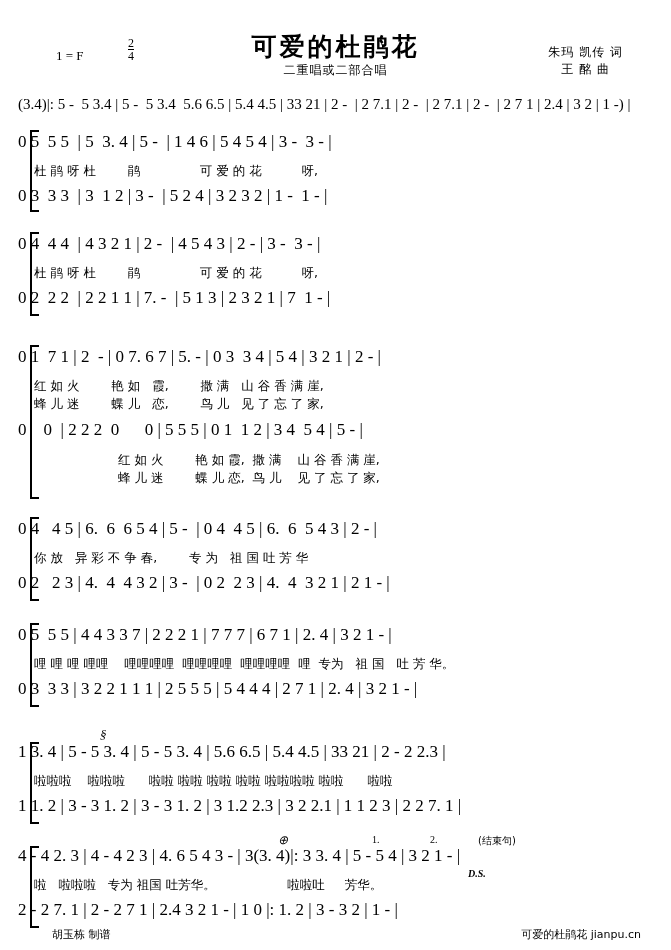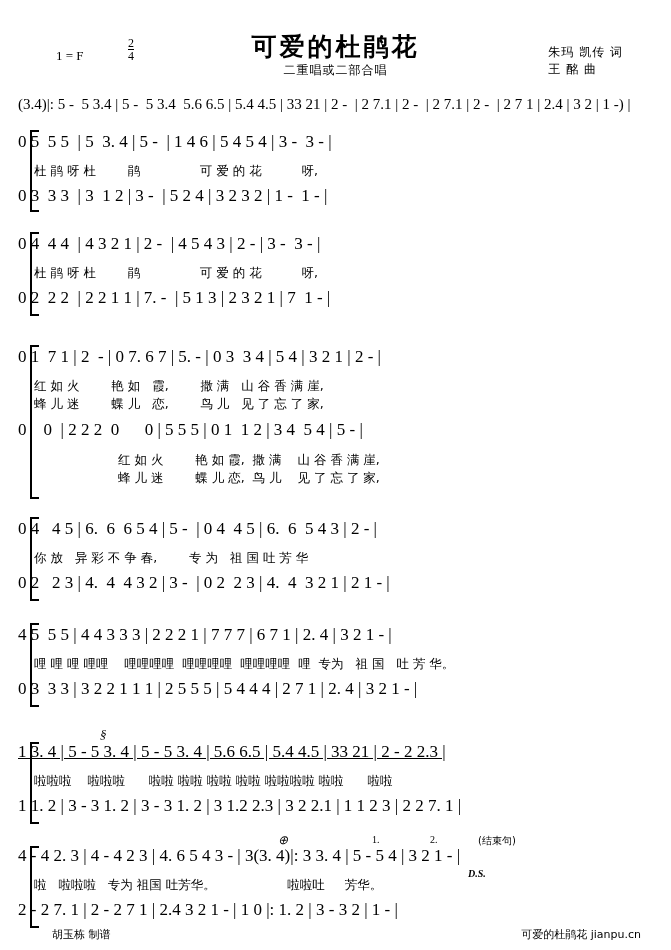--- a/index.html
+++ b/index.html
@@ -41,21 +41,21 @@
     text-align:center;
     line-height:11px;
   }
   .meter .num{display:block;}
   .meter .den{display:block;border-top:1px solid #000;padding-top:1px;}
   .credit{
     position:absolute;right:48px;top:44px;
     font-family:"DejaVu Sans", sans-serif;
     font-size:12px;
     line-height:17px;
-    text-align:left;
+    text-align:center;
     letter-spacing:1px;
   }
 
   
   .line{
     position:absolute;
     left:18px;
     width:606px;
     font-family:"Liberation Serif", serif;
     font-size:17px;
@@ -134,27 +134,27 @@
   <div class="line notes" style="top:420px;">0    0  | 2 2 2  0      0 | 5 5 5 | 0 1  1 2 | 3 4  5 4 | 5 - |</div>
   <div class="lyric" style="top:452px;left:118px;">红 如 火        艳 如 霞,  撒 满    山 谷 香 满 崖,</div>
   <div class="lyric" style="top:470px;left:118px;">蜂 儿 迷        蝶 儿 恋,  鸟 儿    见 了 忘 了 家,</div>
 
   <div class="brace" style="top:517px;height:80px;"></div>
   <div class="line notes" style="top:519px;">0 4   4 5 | 6.  6  6 5 4 | 5 -  | 0 4  4 5 | 6.  6  5 4 3 | 2 - |</div>
   <div class="lyric" style="top:550px;">你 放   异 彩 不 争 春,        专 为   祖 国 吐 芳 华</div>
   <div class="line notes" style="top:573px;">0 2   2 3 | 4.  4  4 3 2 | 3 -  | 0 2  2 3 | 4.  4  3 2 1 | 2 1 - |</div>
 
   <div class="brace" style="top:623px;height:80px;"></div>
-  <div class="line notes" style="top:625px;">4 5  5 5 | 4 4 3 3 3 | 2 2 2 1 | 7 7 7 | 6 7 1 | 2. 4 | 3 2 1 - |</div>
+  <div class="line notes" style="top:625px;">0 5  5 5 | 4 4 3 3 7 | 2 2 2 1 | 7 7 7 | 6 7 1 | 2. 4 | 3 2 1 - |</div>
   <div class="lyric" style="top:656px;">哩 哩 哩 哩哩    哩哩哩哩  哩哩哩哩  哩哩哩哩  哩  专为   祖 国   吐 芳 华。</div>
   <div class="line notes" style="top:679px;">0 3  3 3 | 3 2 2 1 1 1 | 2 5 5 5 | 5 4 4 4 | 2 7 1 | 2. 4 | 3 2 1 - |</div>
 
   <div class="mark" style="left:100px;top:727px;font-size:13px;">§</div>
   <div class="brace" style="top:742px;height:78px;"></div>
-  <div class="line notes" style="top:742px;text-decoration:underline;">1 3. 4 | 5 - 5 3. 4 | 5 - 5 3. 4 | 5.6 6.5 | 5.4 4.5 | 33 21 | 2 - 2 2.3 |</div>
+  <div class="line notes" style="top:742px;">1 3. 4 | 5 - 5 3. 4 | 5 - 5 3. 4 | 5.6 6.5 | 5.4 4.5 | 33 21 | 2 - 2 2.3 |</div>
   <div class="lyric" style="top:773px;">啦啦啦    啦啦啦      啦啦 啦啦 啦啦 啦啦 啦啦啦啦 啦啦      啦啦</div>
   <div class="line notes" style="top:796px;">1 1. 2 | 3 - 3 1. 2 | 3 - 3 1. 2 | 3 1.2 2.3 | 3 2 2.1 | 1 1 2 3 | 2 2 7. 1 |</div>
 
   <div class="mark" style="left:278px;top:833px;font-size:12px;">⊕</div>
   <div class="mark" style="left:372px;top:834px;font-size:10px;font-style:normal;">1.</div>
   <div class="mark" style="left:430px;top:834px;font-size:10px;font-style:normal;">2.</div>
   <div class="mark" style="left:478px;top:834px;font-size:10px;font-style:normal;font-family:'DejaVu Sans',sans-serif;">(结束句)</div>
   <div class="brace" style="top:846px;height:78px;"></div>
   <div class="line notes" style="top:846px;">4 - 4 2. 3 | 4 - 4 2 3 | 4. 6 5 4 3 - | 3(3. 4)|: 3 3. 4 | 5 - 5 4 | 3 2 1 - |</div>
   <div class="lyric" style="top:877px;">啦   啦啦啦   专为 祖国 吐芳华。                  啦啦吐     芳华。</div>

